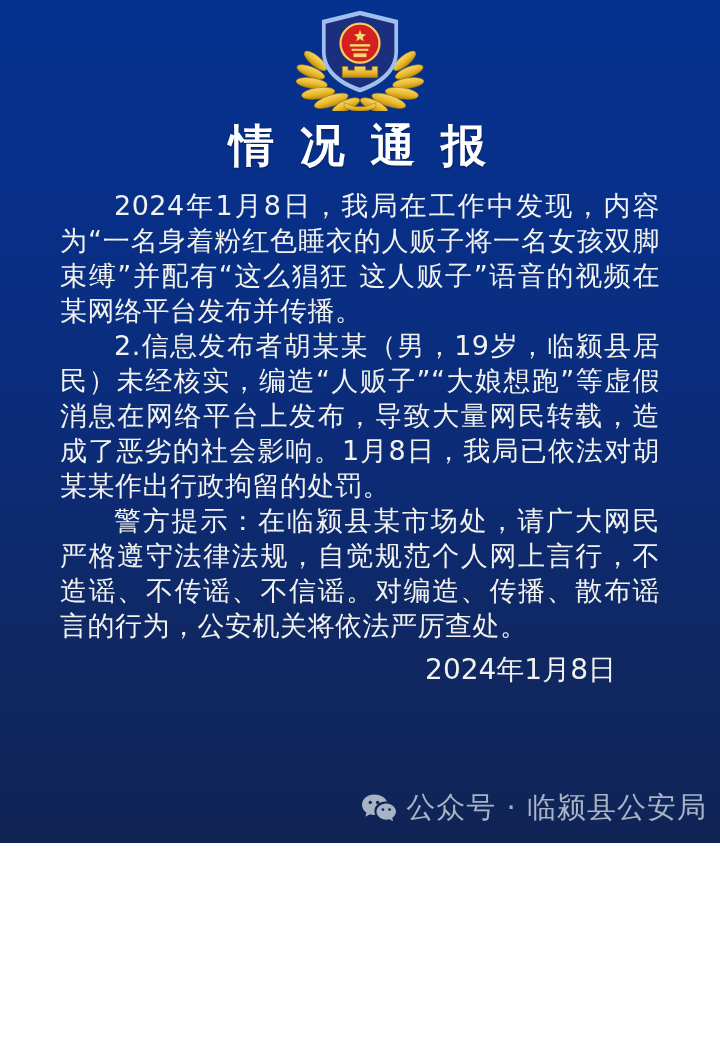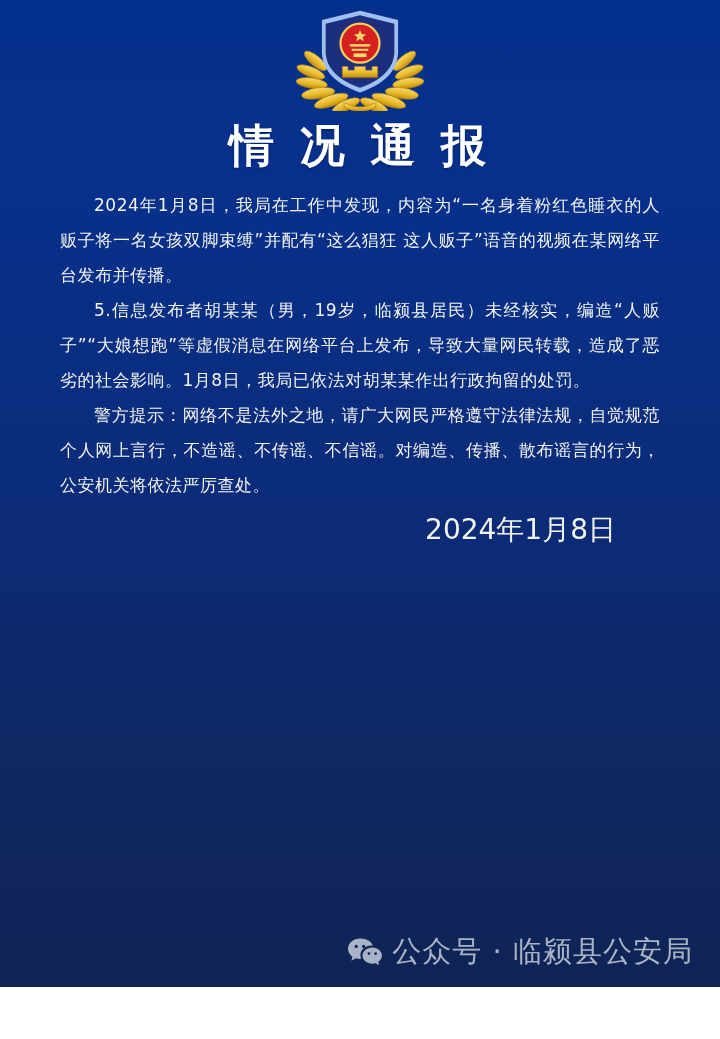--- a/index.html
+++ b/index.html
@@ -1,60 +1,60 @@
 <!DOCTYPE html>
 <html><head>
 <meta charset="utf-8">
 <style>
   * { margin:0; padding:0; box-sizing:border-box; }
   html, body { width:720px; height:1039px; }
   body { font-family:"DejaVu Sans","Liberation Sans",sans-serif; }
 
   .poster {
     position:relative;
-    width:720px; height:987px;
+    width:720px; height:843px;
     overflow:hidden;
     background:linear-gradient(180deg,#04318e 0%,#07308a 22%,#0c2b76 55%,#102862 78%,#0f2355 100%);
     color:#f2f3ef;
   }
 
   .badge-wrap { display:flex; justify-content:center; padding-top:7px; }
 
   .title {
     text-align:center;
     margin-top:5px;
     font-size:45px;
     font-weight:bold;
     letter-spacing:5px;
     color:#ffffff;
     text-shadow:0 1px 2px rgba(0,0,0,.35);
   }
 
   .content {
     padding:12px 60px 0 60px;
-    font-size:17px;
+    font-size:27px;
     line-height:35px;
     letter-spacing:.5px;
     text-align:justify;
     color:#f2f3ef;
   }
   .content p { text-indent:2em; }
 
   .signature {
     width:-moz-fit-content; width:fit-content;
     margin:8px 104px 0 auto;
     text-align:center;
     font-size:28px;
     line-height:38px;
     color:#f2f3ef;
   }
 
   .footer {
     position:absolute;
-    right:27px; bottom:15px;
+    right:13px; bottom:15px;
     display:flex; align-items:center; gap:9px;
     color:#a9b3c6;
     font-size:29px;
     letter-spacing:1px;
   }
   .footer .wechat-icon { display:block; }
 </style>
 </head>
 <body>
 
@@ -96,22 +96,22 @@
       <rect x="64" y="40" width="22" height="2.6" fill="#f6d86e"></rect>
       <rect x="66" y="45" width="18" height="2.2" fill="#f6d86e"></rect>
       <rect x="68" y="50" width="14" height="4" fill="#f6d86e"></rect>
     </svg>
   </div>
 
   <h1 class="title">情 况 通 报</h1>
 
   <div class="content">
     <p>2024年1月8日，我局在工作中发现，内容为“一名身着粉红色睡衣的人贩子将一名女孩双脚束缚”并配有“这么猖狂 这人贩子”语音的视频在某网络平台发布并传播。</p>
-    <p>5.信息发布者胡某某（男，19岁，临颍县居民）未经核实，编造“人贩子”“大娘想跑”等虚假消息在网络平台上发布，导致大量网民转载，造成了恶劣的社会影响。1月8日，我局已依法对胡某某作出行政拘留的处罚。</p>
-    <p>警方提示：网络不是法外之地，请广大网民严格遵守法律法规，自觉规范个人网上言行，不造谣、不传谣、不信谣。对编造、传播、散布谣言的行为，公安机关将依法严厉查处。</p>
+    <p>2.信息发布者胡某某（男，19岁，临颍县居民）未经核实，编造“人贩子”“大娘想跑”等虚假消息在网络平台上发布，导致大量网民转载，造成了恶劣的社会影响。1月8日，我局已依法对胡某某作出行政拘留的处罚。</p>
+    <p>警方提示：在临颍县某市场处，请广大网民严格遵守法律法规，自觉规范个人网上言行，不造谣、不传谣、不信谣。对编造、传播、散布谣言的行为，公安机关将依法严厉查处。</p>
   </div>
 
   <div class="signature">
     <div>2024年1月8日</div>
   </div>
 
   <div class="footer">
     <svg class="wechat-icon" width="36" height="30" viewBox="0 0 36 30" aria-hidden="true">
       <g fill="#a9b3c6">
         <path d="M13.2,1.5 C6.4,1.5 1,6.1 1,11.8 c0,3.2 1.7,6 4.4,7.9 l-1,4 4.5-2.4 c1.3,0.4 2.8,0.6 4.3,0.6 0.3,0 0.7,0 1,-0.1 -0.5,-1.2 -0.8,-2.5 -0.8,-3.8 0,-5.3 4.9,-9.5 10.9,-9.5 0.5,0 1,0 1.5,0.1 C24.6,4.5 19.4,1.5 13.2,1.5 Z"></path>

